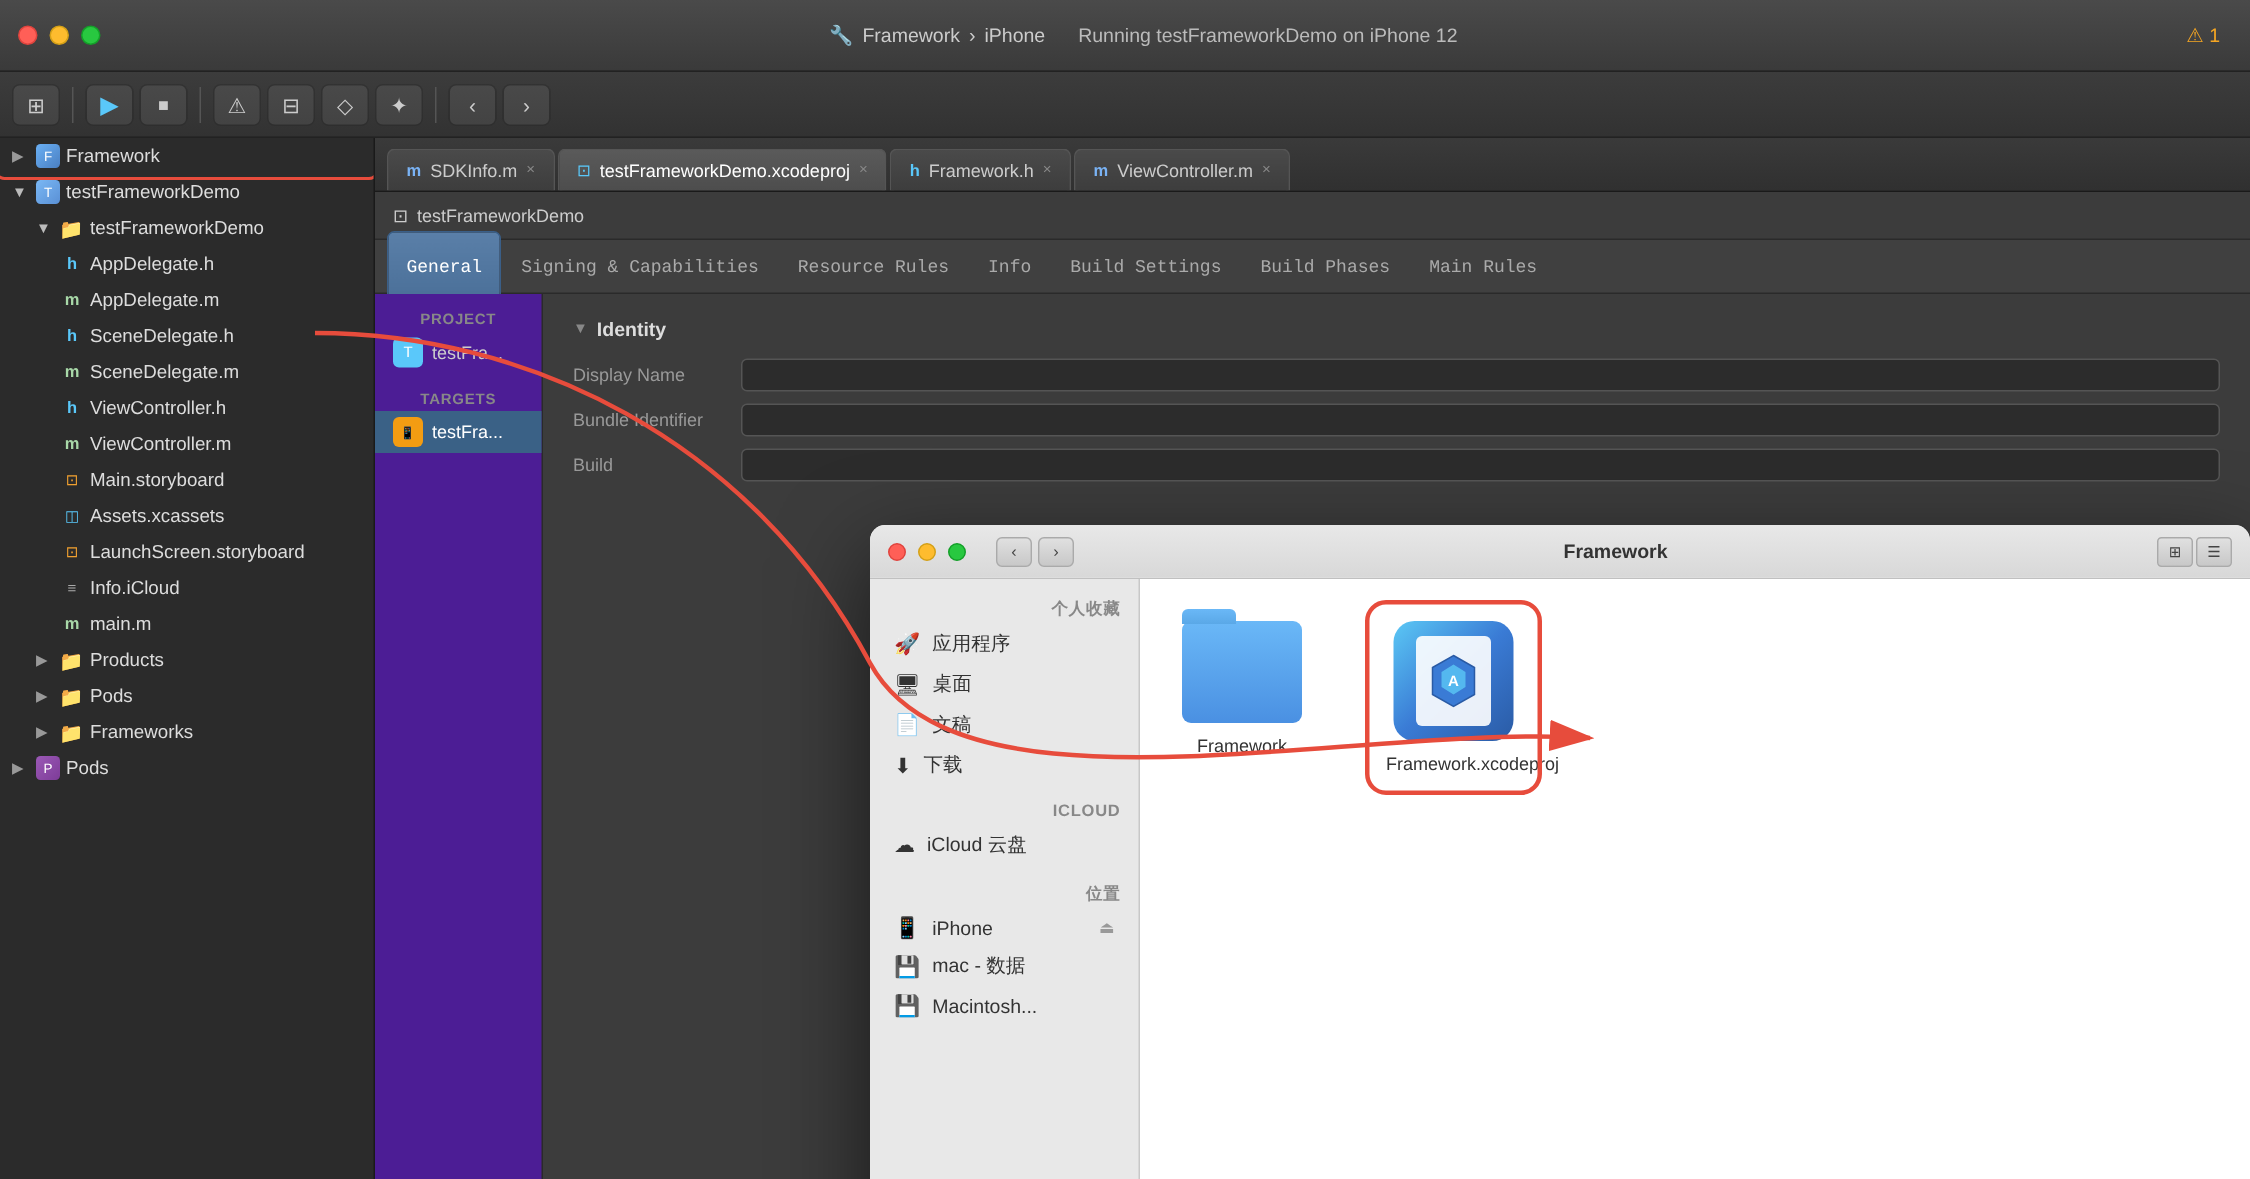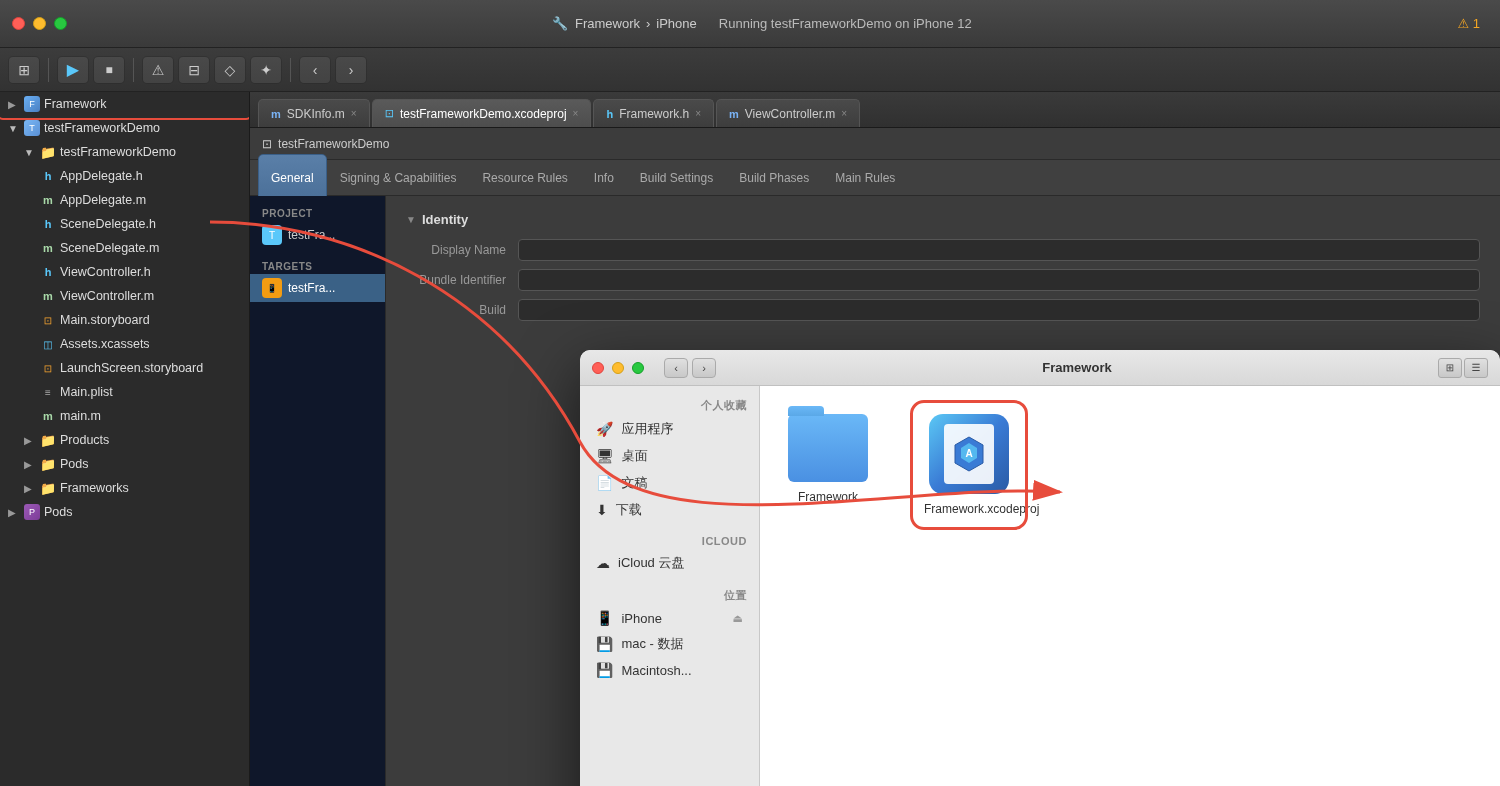--- a/index.html
+++ b/index.html
@@ -189,41 +189,43 @@
       gap: 0;
       flex-shrink: 0;
     }
     .proj-tab {
       padding: 16px 12px;
       font-size: 12px;
       color: #aaa;
       cursor: pointer;
       border-radius: 5px;
       border: 1px solid transparent;
+      font-family: Liberation Mono, monospace;
     }
     .proj-tab.active {
       background: linear-gradient(to bottom, #5a7fa8, #4a6f98);
       color: #fff;
       border: 1px solid #3a5f88;
     }
 
     
     .project-content {
       flex: 1;
       display: flex;
       overflow: hidden;
     }
 
     
     .proj-left {
-      width: 136px;
-      background: #0f172a;
+      width: 112px;
+      background: #4c1d95;
       border-right: 1px solid #2a2a2a;
       padding: 8px 0;
       flex-shrink: 0;
+      text-align: center;
     }
     .proj-section {
       font-size: 10px;
       color: #888;
       font-weight: bold;
       padding: 4px 12px 2px;
       text-transform: uppercase;
       letter-spacing: 0.5px;
     }
     .proj-item {
@@ -252,21 +254,20 @@
     }
     .identity-row {
       display: flex; align-items: center;
       margin-bottom: 8px;
       gap: 12px;
     }
     .identity-label {
       width: 100px;
       font-size: 12px;
       color: #999;
-      text-align: right;
     }
     .identity-value {
       flex: 1;
       background: #2c2c2c;
       border: 1px solid #555;
       border-radius: 4px;
       padding: 3px 8px;
       font-size: 12px;
       color: #ddd;
     }
@@ -533,21 +534,21 @@
     <div class="sidebar-item" style="padding-left:40px;">
       <span class="file-icon icon-xcassets">◫</span>
       <span>Assets.xcassets</span>
     </div>
     <div class="sidebar-item" style="padding-left:40px;">
       <span class="file-icon icon-storyboard">⊡</span>
       <span>LaunchScreen.storyboard</span>
     </div>
     <div class="sidebar-item" style="padding-left:40px;">
       <span class="file-icon icon-plist">≡</span>
-      <span>Main.plist</span>
+      <span>Info.iCloud</span>
     </div>
     <div class="sidebar-item" style="padding-left:40px;">
       <span class="file-icon icon-m">m</span>
       <span>main.m</span>
     </div>
 
     <div class="sidebar-item" style="padding-left:24px;">
       <span class="expand-arrow">▶</span>
       <span class="file-icon icon-folder">📁</span>
       <span>Products</span>

